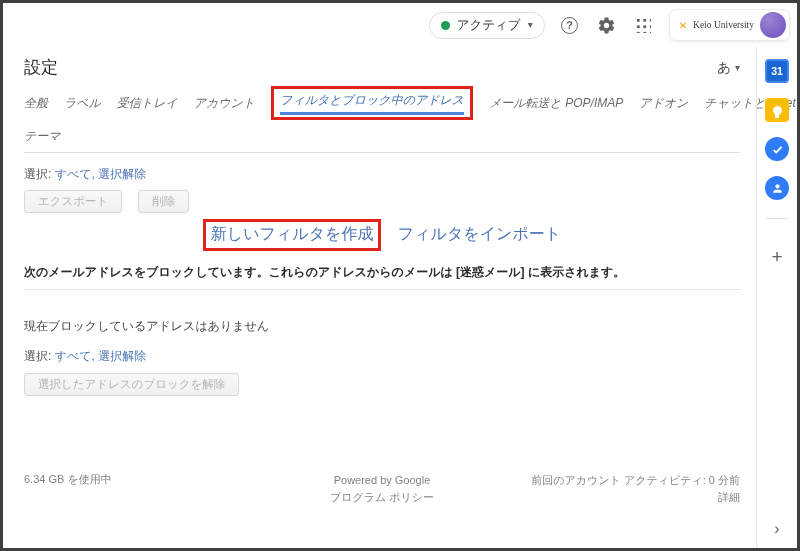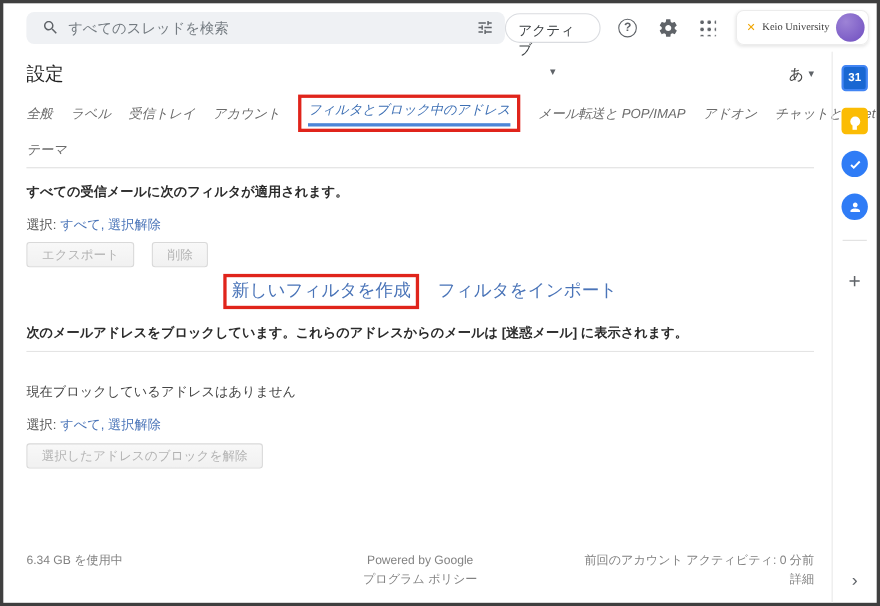--- a/index.html
+++ b/index.html
@@ -6,21 +6,21 @@
   body { background:#fff; font-family:"Liberation Sans","DejaVu Sans",sans-serif; }
   .screen { width:800px; height:551px; border:3px solid #3f3f3f; background:#fff; position:relative; overflow:hidden; }
 
   
   .topbar { height:44px; display:flex; align-items:center; padding:0 7px 0 21px; }
   .searchbar { width:438px; height:29px; background:#eff1f4; border-radius:7px; display:flex; align-items:center; padding:0 10px 0 14px; }
   .searchbar svg { flex:none; }
   .search-input { flex:1; border:none; background:transparent; outline:none; font-size:13px; color:#202124; margin:0 8px; font-family:inherit; }
   .search-input::placeholder { color:#747b81; }
   .topbar-right { margin-left:auto; display:flex; align-items:center; gap:13px; }
-  .status-pill { display:flex; align-items:center; gap:7px; border:1px solid #dadce0; border-radius:15px; height:27px; padding:0 11px; cursor:pointer;flex-direction:column; }
+  .status-pill { display:flex; align-items:center; gap:7px; border:1px solid #dadce0; border-radius:15px; height:27px; padding:0 11px; cursor:pointer; }
   .status-dot { width:9px; height:9px; border-radius:50%; background:#1f9d4d; }
   .status-text { font-size:12.5px; color:#3c4043; }
   .caret { font-size:10px; color:#5f6368; line-height:1; }
   .icon-btn { display:flex; align-items:center; justify-content:center; width:24px; height:24px; cursor:pointer; }
   .help-circle { width:17px; height:17px; border:1.7px solid #5f6368; border-radius:50%; color:#5f6368; font-size:11px; font-weight:bold; display:flex; align-items:center; justify-content:center; }
   .dots-grid { width:15px; height:15px; background:radial-gradient(circle,#5f6368 1.6px,transparent 1.8px) -1px -1px / 6.5px 6.5px; }
   .account-badge { display:flex; align-items:center; gap:6px; border:1px solid #ececec; box-shadow:0 1px 3px rgba(0,0,0,.09); border-radius:7px; height:32px; padding:2px 3px 2px 9px; cursor:pointer; }
   .keio-logo { color:#f0a500; font-size:10px; font-weight:bold; }
   .account-name { font-family:"Liberation Serif","DejaVu Serif",serif; font-size:9.5px; color:#3a3a3a; white-space:nowrap; }
   .avatar { width:26px; height:26px; border-radius:50%; background:radial-gradient(circle at 35% 30%, #9d83d6, #6f4ec0); }
@@ -68,29 +68,20 @@
   .sp-divider { width:22px; border-top:1px solid #e0e0e0; margin:3px 0; }
   .plus-btn { font-size:19px; color:#5f6368; font-weight:400; cursor:pointer; line-height:1; margin-top:10px; }
   .chevron { margin-top:auto; font-size:16px; color:#5f6368; cursor:pointer; }
 </style>
 </head>
 <body>
 
 <div class="screen">
 
   <header class="topbar">
-    <div class="searchbar">
-      <svg width="16" height="16" viewBox="0 0 24 24">
-          <path fill="#5f6368" d="M15.5 14h-.79l-.28-.27C15.41 12.59 16 11.11 16 9.5 16 5.91 13.09 3 9.5 3S3 5.91 3 9.5 5.91 16 9.5 16c1.61 0 3.09-.59 4.23-1.57l.27.28v.79l5 4.99L20.49 19l-4.99-5zm-6 0C7.01 14 5 11.99 5 9.5S7.01 5 9.5 5 14 7.01 14 9.5 11.99 14 9.5 14z"></path>
-        </svg>
-      <input class="search-input" placeholder="すべてのスレッドを検索" style="">
-      <svg width="16" height="16" viewBox="0 0 24 24">
-          <path fill="#5f6368" d="M3 17v2h6v-2H3zM3 5v2h10V5H3zm10 16v-2h8v-2h-8v-2h-2v6h2zM7 9v2H3v2h4v2h2V9H7zm14 4v-2H11v2h10zm-6-4h2V7h4V5h-4V3h-2v6z"></path>
-        </svg>
-    </div>
     <div class="topbar-right">
       <div class="status-pill">
         <span class="status-dot"></span>
         <span class="status-text">アクティブ</span>
         <span class="caret">▾</span>
       </div>
       <div class="icon-btn">
         <span class="help-circle">?</span>
       </div>
       <div class="icon-btn">
@@ -130,21 +121,20 @@
           <span class="tab">メール転送と POP/IMAP</span>
           <span class="tab">アドオン</span>
           <span class="tab">チャットと Meet</span>
 
         </nav>
         <nav class="tabs-row" style="min-height:18px;">
           <span class="tab">テーマ</span>
         </nav>
       </div>
 
-      <p class="section-header">すべての受信メールに次のフィルタが適用されます。</p>
 
       <p class="select-row">
         <span>選択:</span>
         <span class="link">すべて,</span>
         <span class="link">選択解除</span>
       </p>
 
       <div class="btn-row">
         <button class="btn-disabled">エクスポート</button>
         <button class="btn-disabled">削除</button>

